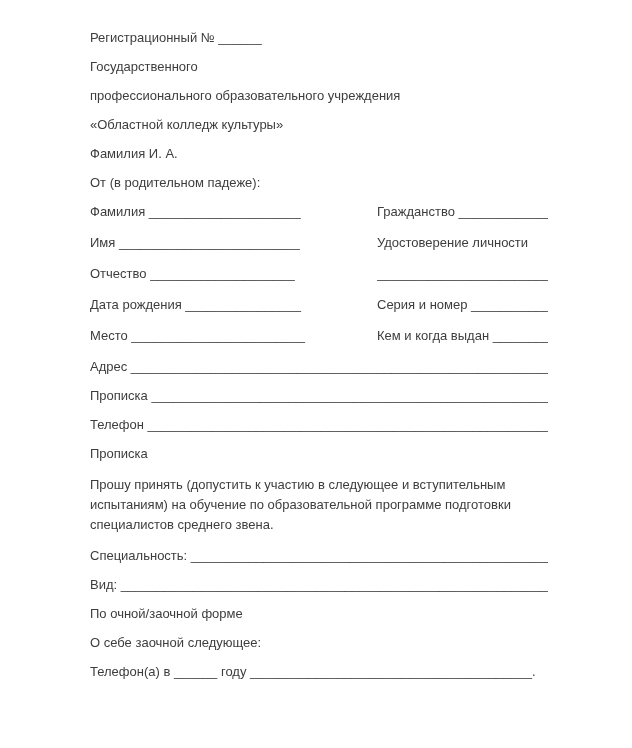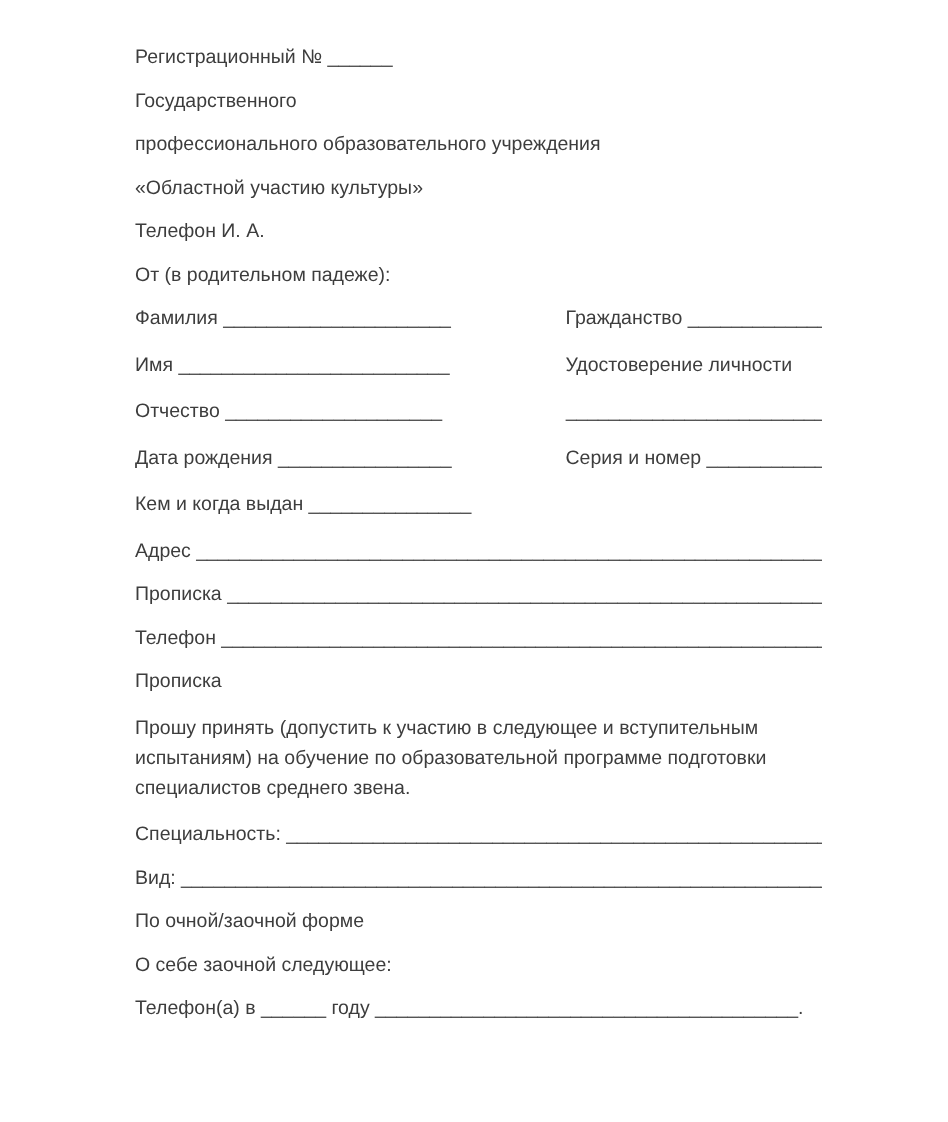--- a/index.html
+++ b/index.html
@@ -54,41 +54,42 @@
 </head>
 <body>
 
 <div class="doc">
   <div class="content">
 
     <span class="line">Регистрационный № ______</span>
 
     <span class="line">Государственного</span>
     <span class="line">профессионального образовательного учреждения</span>
-    <span class="line">«Областной участию культуры»</span>
-    <span class="line">Телефон И. А.</span>
+    <span class="line">«Областной колледж культуры»</span>
+    <span class="line">Фамилия И. А.</span>
     <span class="line">От (в родительном падеже):</span>
 
     <div class="row2">
       <span class="cell-left">Фамилия _____________________</span>
       <span class="cell-right">Гражданство ____________________</span>
     </div>
     <div class="row2">
       <span class="cell-left">Имя _________________________</span>
       <span class="cell-right">Удостоверение личности</span>
     </div>
     <div class="row2">
       <span class="cell-left">Отчество ____________________</span>
       <span class="cell-right">________________________________</span>
     </div>
     <div class="row2">
       <span class="cell-left">Дата рождения ________________</span>
       <span class="cell-right">Серия и номер ___________________</span>
     </div>
     <div class="row2">
+      <span class="cell-left">Место ________________________</span>
       <span class="cell-right">Кем и когда выдан _______________</span>
     </div>
 
     <span class="line">Адрес ____________________________________________________________________</span>
     <span class="line">Прописка _________________________________________________________________</span>
     <span class="line">Телефон __________________________________________________________________</span>
 
     <span class="line">Прописка</span>
 
     <span class="para">Прошу принять (допустить к участию в следующее и вступительным испытаниям) на обучение по образовательной программе подготовки специалистов среднего звена.</span>

